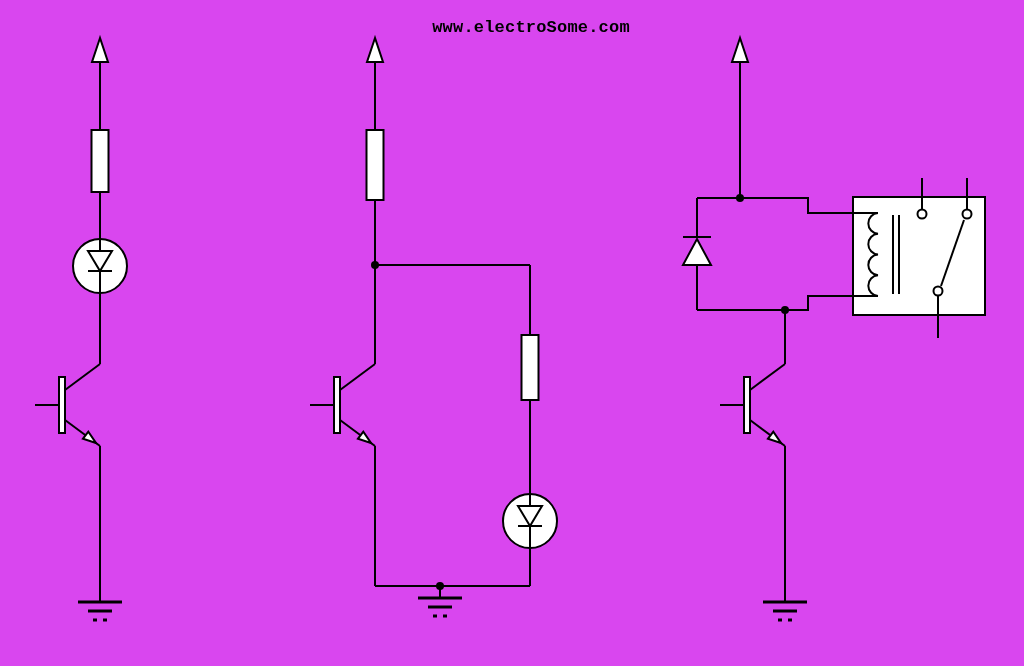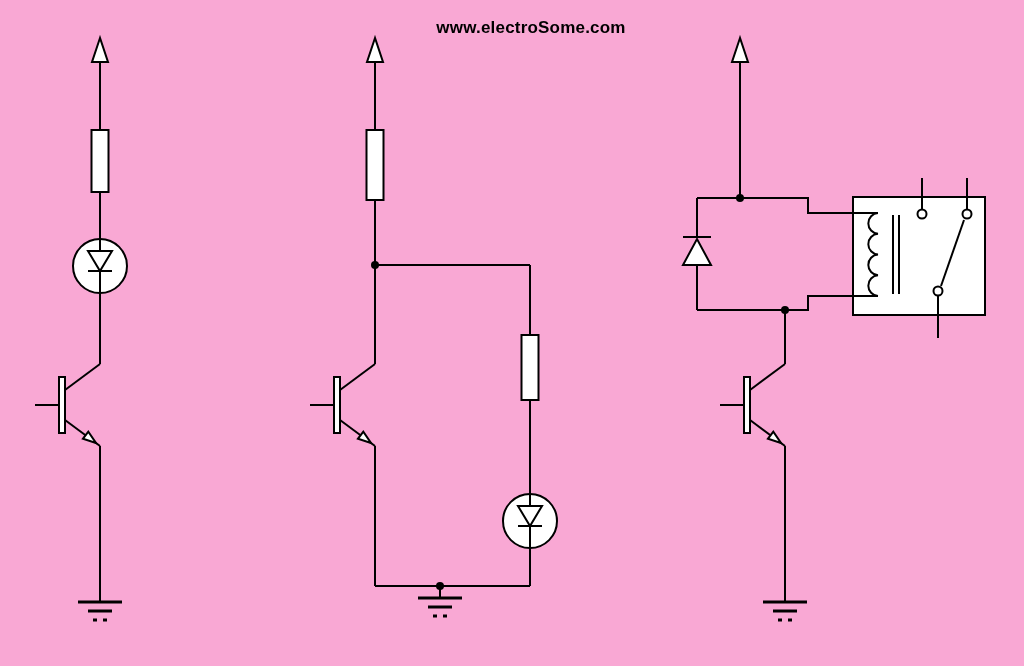--- a/index.html
+++ b/index.html
@@ -1,22 +1,22 @@
 <!DOCTYPE html>
 <html><head>
 <meta charset="utf-8">
 <style>
   * { margin: 0; padding: 0; box-sizing: border-box; }
   html, body { background: #ffffff; }
   .canvas {
     position: relative;
     width: 1024px;
     height: 666px;
-    background: #f9a8d4;
-    font-family: Liberation Sans, sans-serif;
+    background: #d946ef;
+    font-family: Liberation Mono, monospace;
     overflow: hidden;
   }
   .watermark {
     position: absolute;
     top: 18px;
     left: 19px;
     width: 1024px;
     text-align: center;
     font-size: 17px;
     font-weight: 700;

